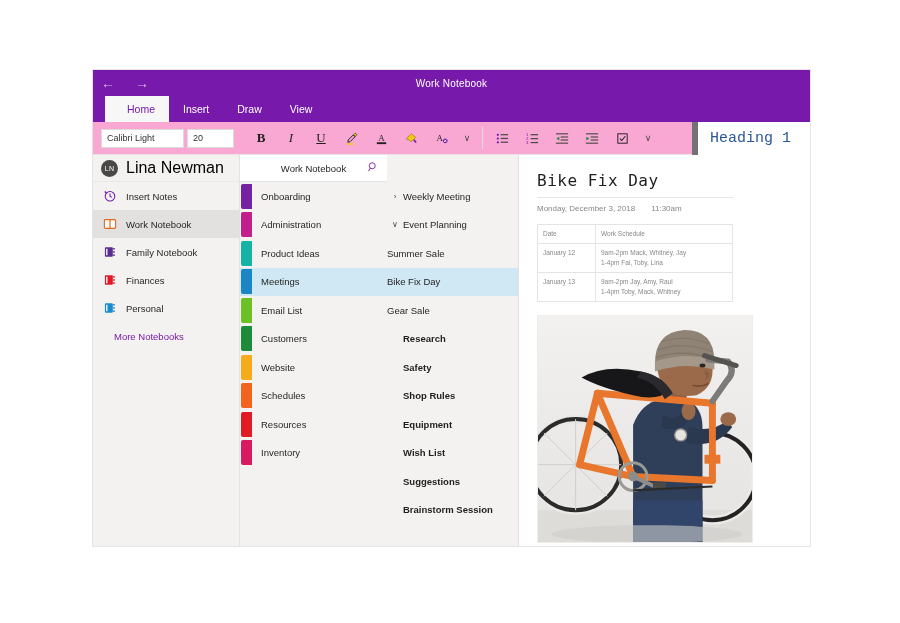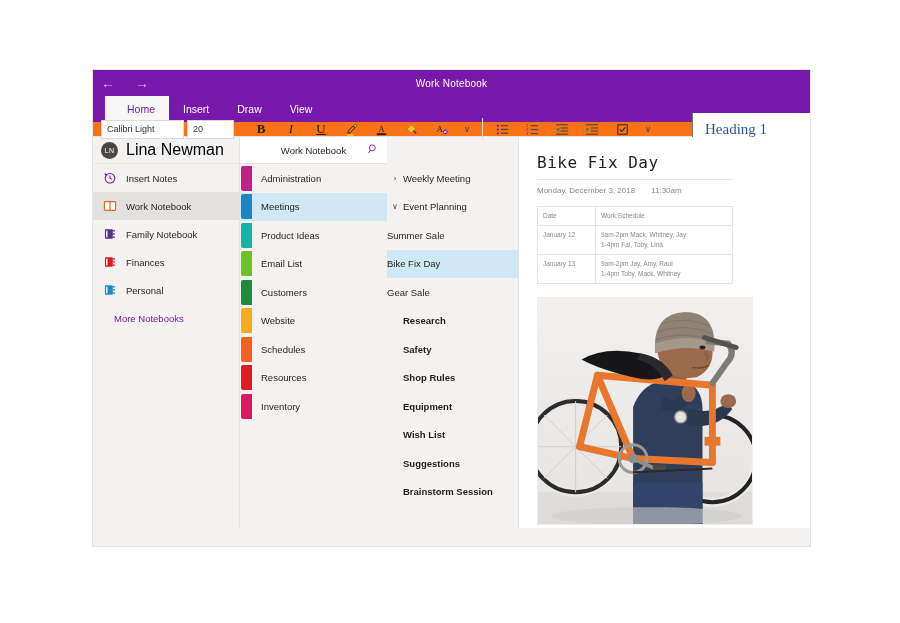--- a/index.html
+++ b/index.html
@@ -58,22 +58,22 @@
   }
   .tab.active {
     background: #f8f7f7;
     color: #7719aa;
     padding-left: 22px;
   }
 
   
   .ribbon {
     position: relative;
-    height: 15px;
-    background: #f97316;
+    height: 33px;
+    background: #f9a8d4;
     display: flex; align-items: center;
     border-bottom: 1px solid #e7e5e3;
     padding-left: 8px;
   }
   .font-name-box, .font-size-box {
     height: 19px; background: #ffffff;
     border: 1px solid #dcdad8;
     display: flex; align-items: center;
     padding: 0 5px;
     font-size: 9px; color: #33312f;
@@ -92,24 +92,24 @@
   .rbtn.underline { font-size: 13px; font-family: "Liberation Serif", serif; text-decoration: underline; }
   .rbtn.chev { font-size: 9px; color: #4a4846; width: 22px; }
 
   .ribbon .sep {
     width: 1px; height: 22px; background: #e0dedc; margin: 0 4px;
   }
   .heading-box {
     margin-left: auto;
     height: 33px; min-width: 118px;
     background: #ffffff;
-    border-left: 1px solid #737373;
+    border-left: 6px solid #737373;
     display: flex; align-items: center; padding: 12px 12px;
     font-size: 15px; color: #2b579a;
-    font-family: Liberation Serif, serif;
+    font-family: Liberation Mono, monospace;
     cursor: pointer;
   }
 
   
   .body-row {
     display: flex;
     height: 391px;
     background: #ffffff;
   }
 
@@ -451,30 +451,34 @@
           <span class="search-icon">
             <svg width="12" height="12" viewBox="0 0 16 16">
               <circle cx="7" cy="6.4" r="4" fill="none" stroke="#7719aa" stroke-width="1.2"></circle>
               <path d="M4.3 9.6 L2 13.6" stroke="#7719aa" stroke-width="1.2" fill="none"></path>
             </svg>
           </span>
         </div>
 
         <div class="sec-list">
           <div class="sec-item">
+            <span class="sec-color" style="background:#7322a3"></span>
+            <span class="sec-label">Onboarding</span>
+          </div>
+          <div class="sec-item">
             <span class="sec-color" style="background:#c1208b"></span>
             <span class="sec-label">Administration</span>
+          </div>
+          <div class="sec-item">
+            <span class="sec-color" style="background:#14b3a6"></span>
+            <span class="sec-label">Product Ideas</span>
           </div>
           <div class="sec-item selected">
             <span class="sec-color" style="background:#1b86c4"></span>
             <span class="sec-label">Meetings</span>
-          </div>
-          <div class="sec-item">
-            <span class="sec-color" style="background:#14b3a6"></span>
-            <span class="sec-label">Product Ideas</span>
           </div>
           <div class="sec-item">
             <span class="sec-color" style="background:#6cc224"></span>
             <span class="sec-label">Email List</span>
           </div>
           <div class="sec-item">
             <span class="sec-color" style="background:#1d8a3c"></span>
             <span class="sec-label">Customers</span>
           </div>
           <div class="sec-item">

